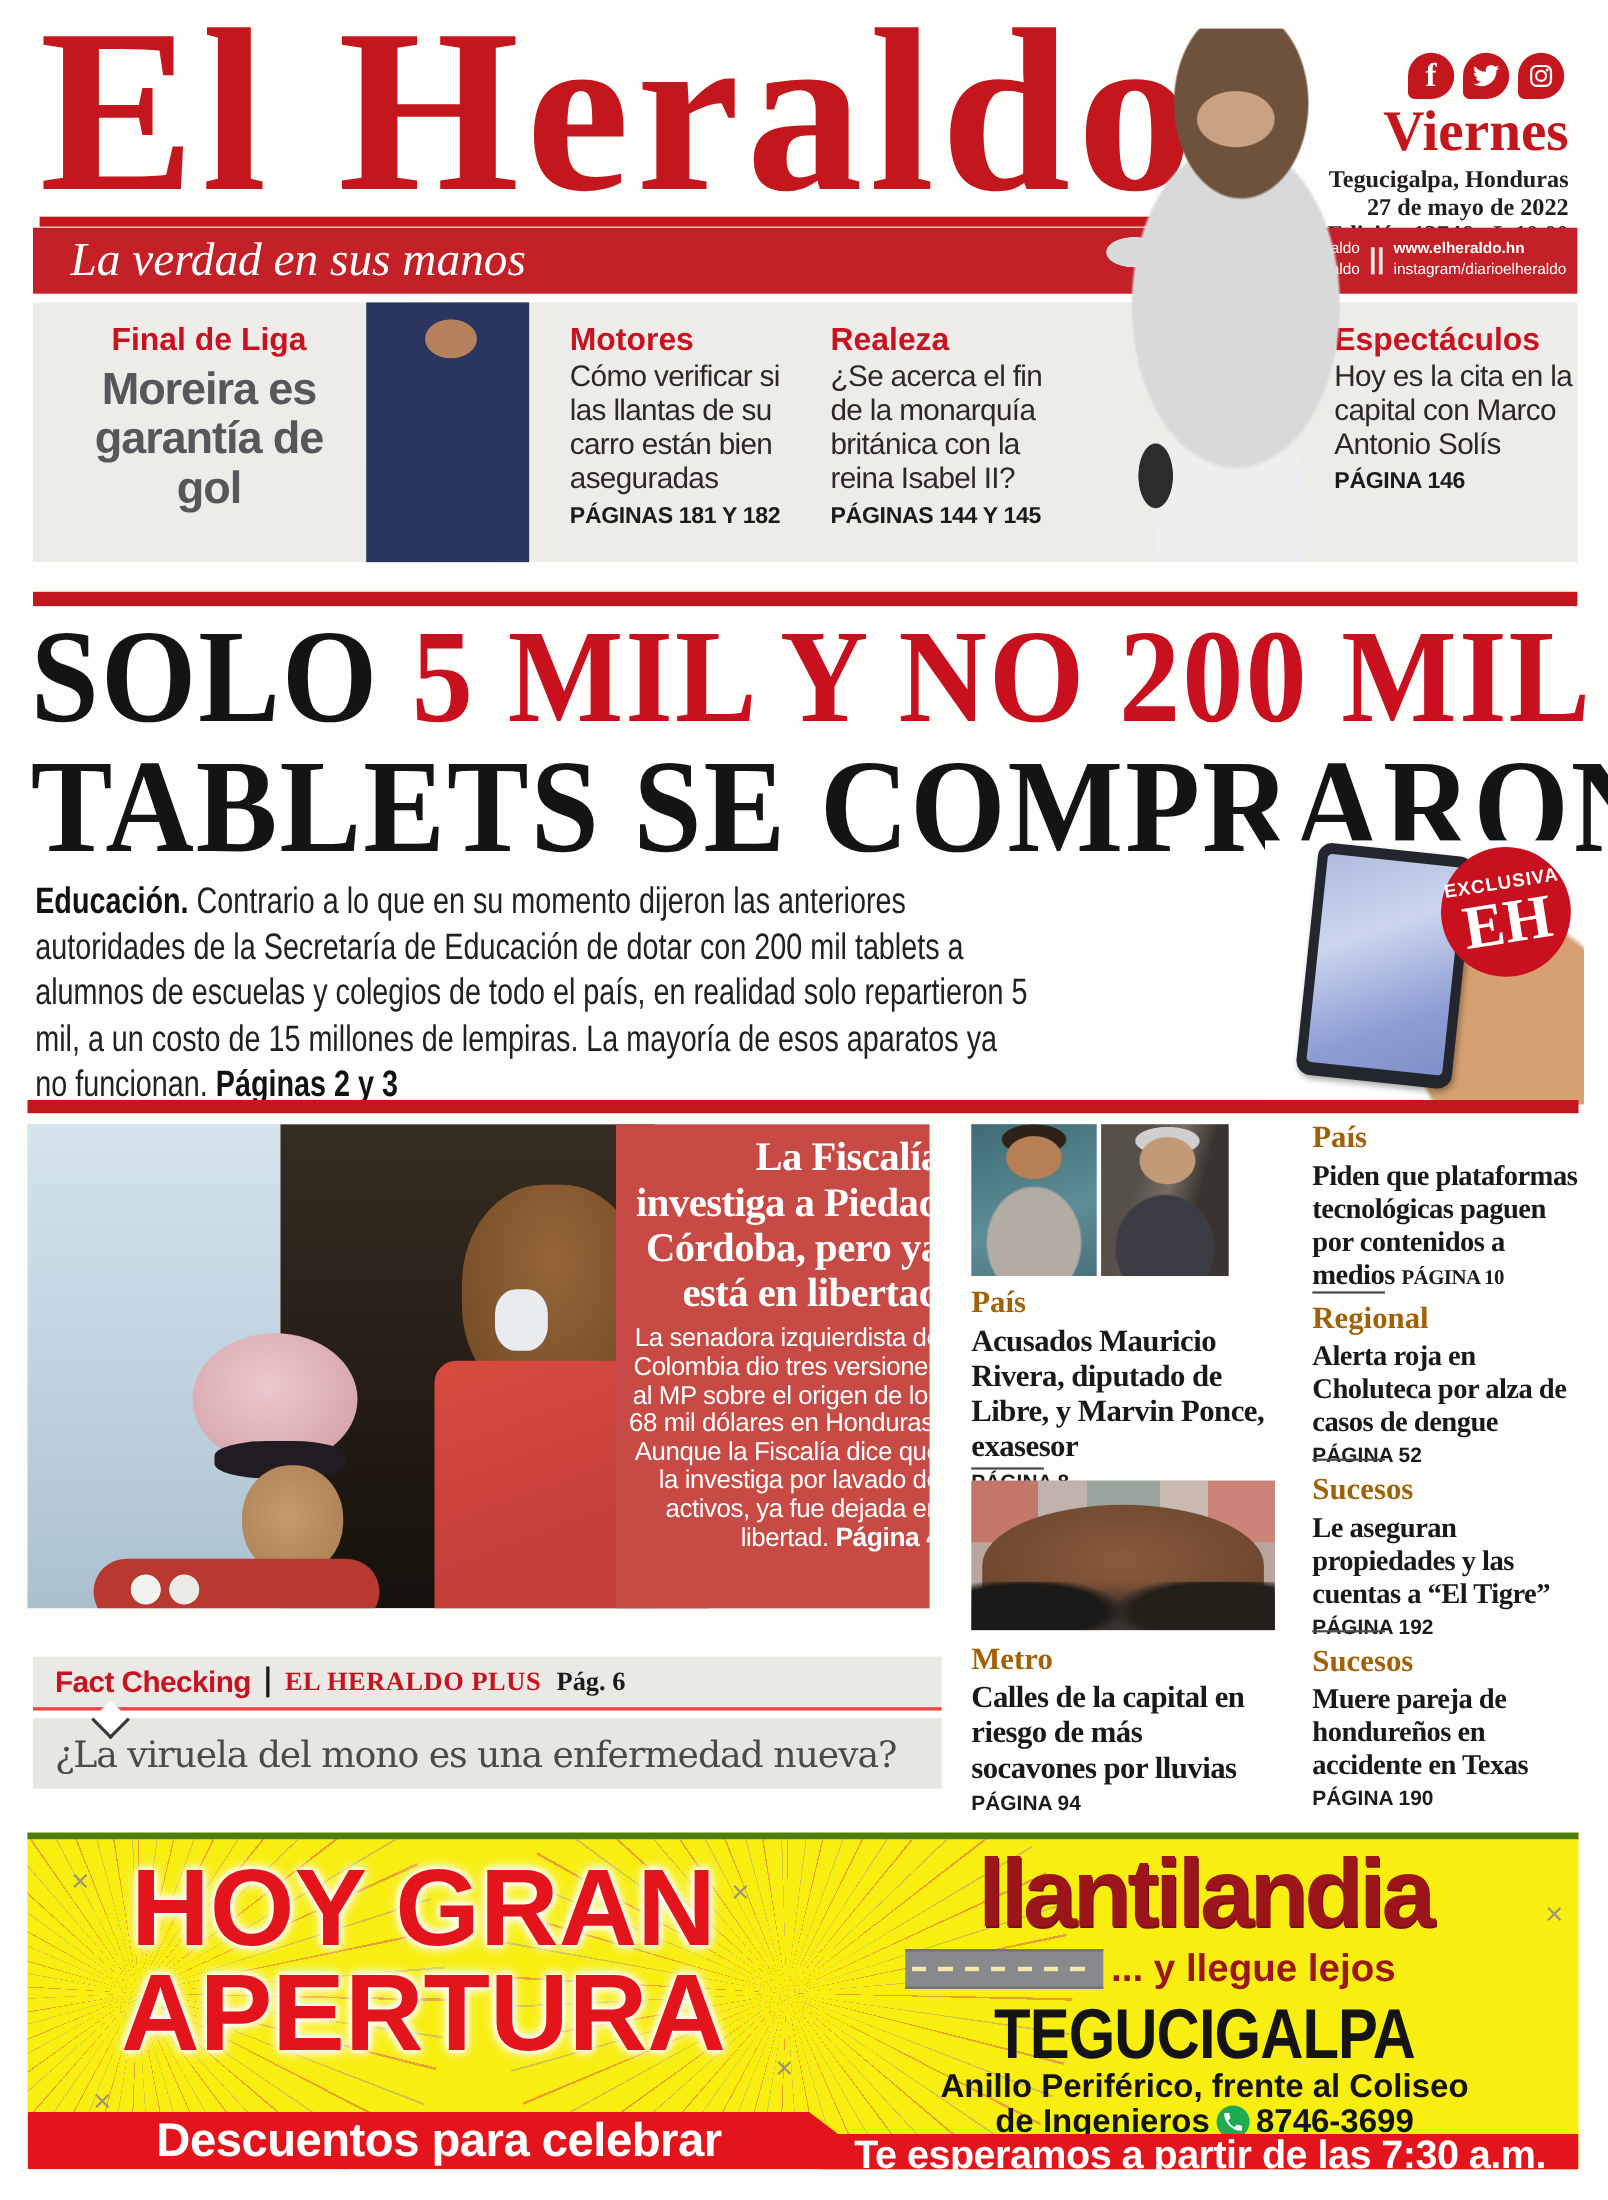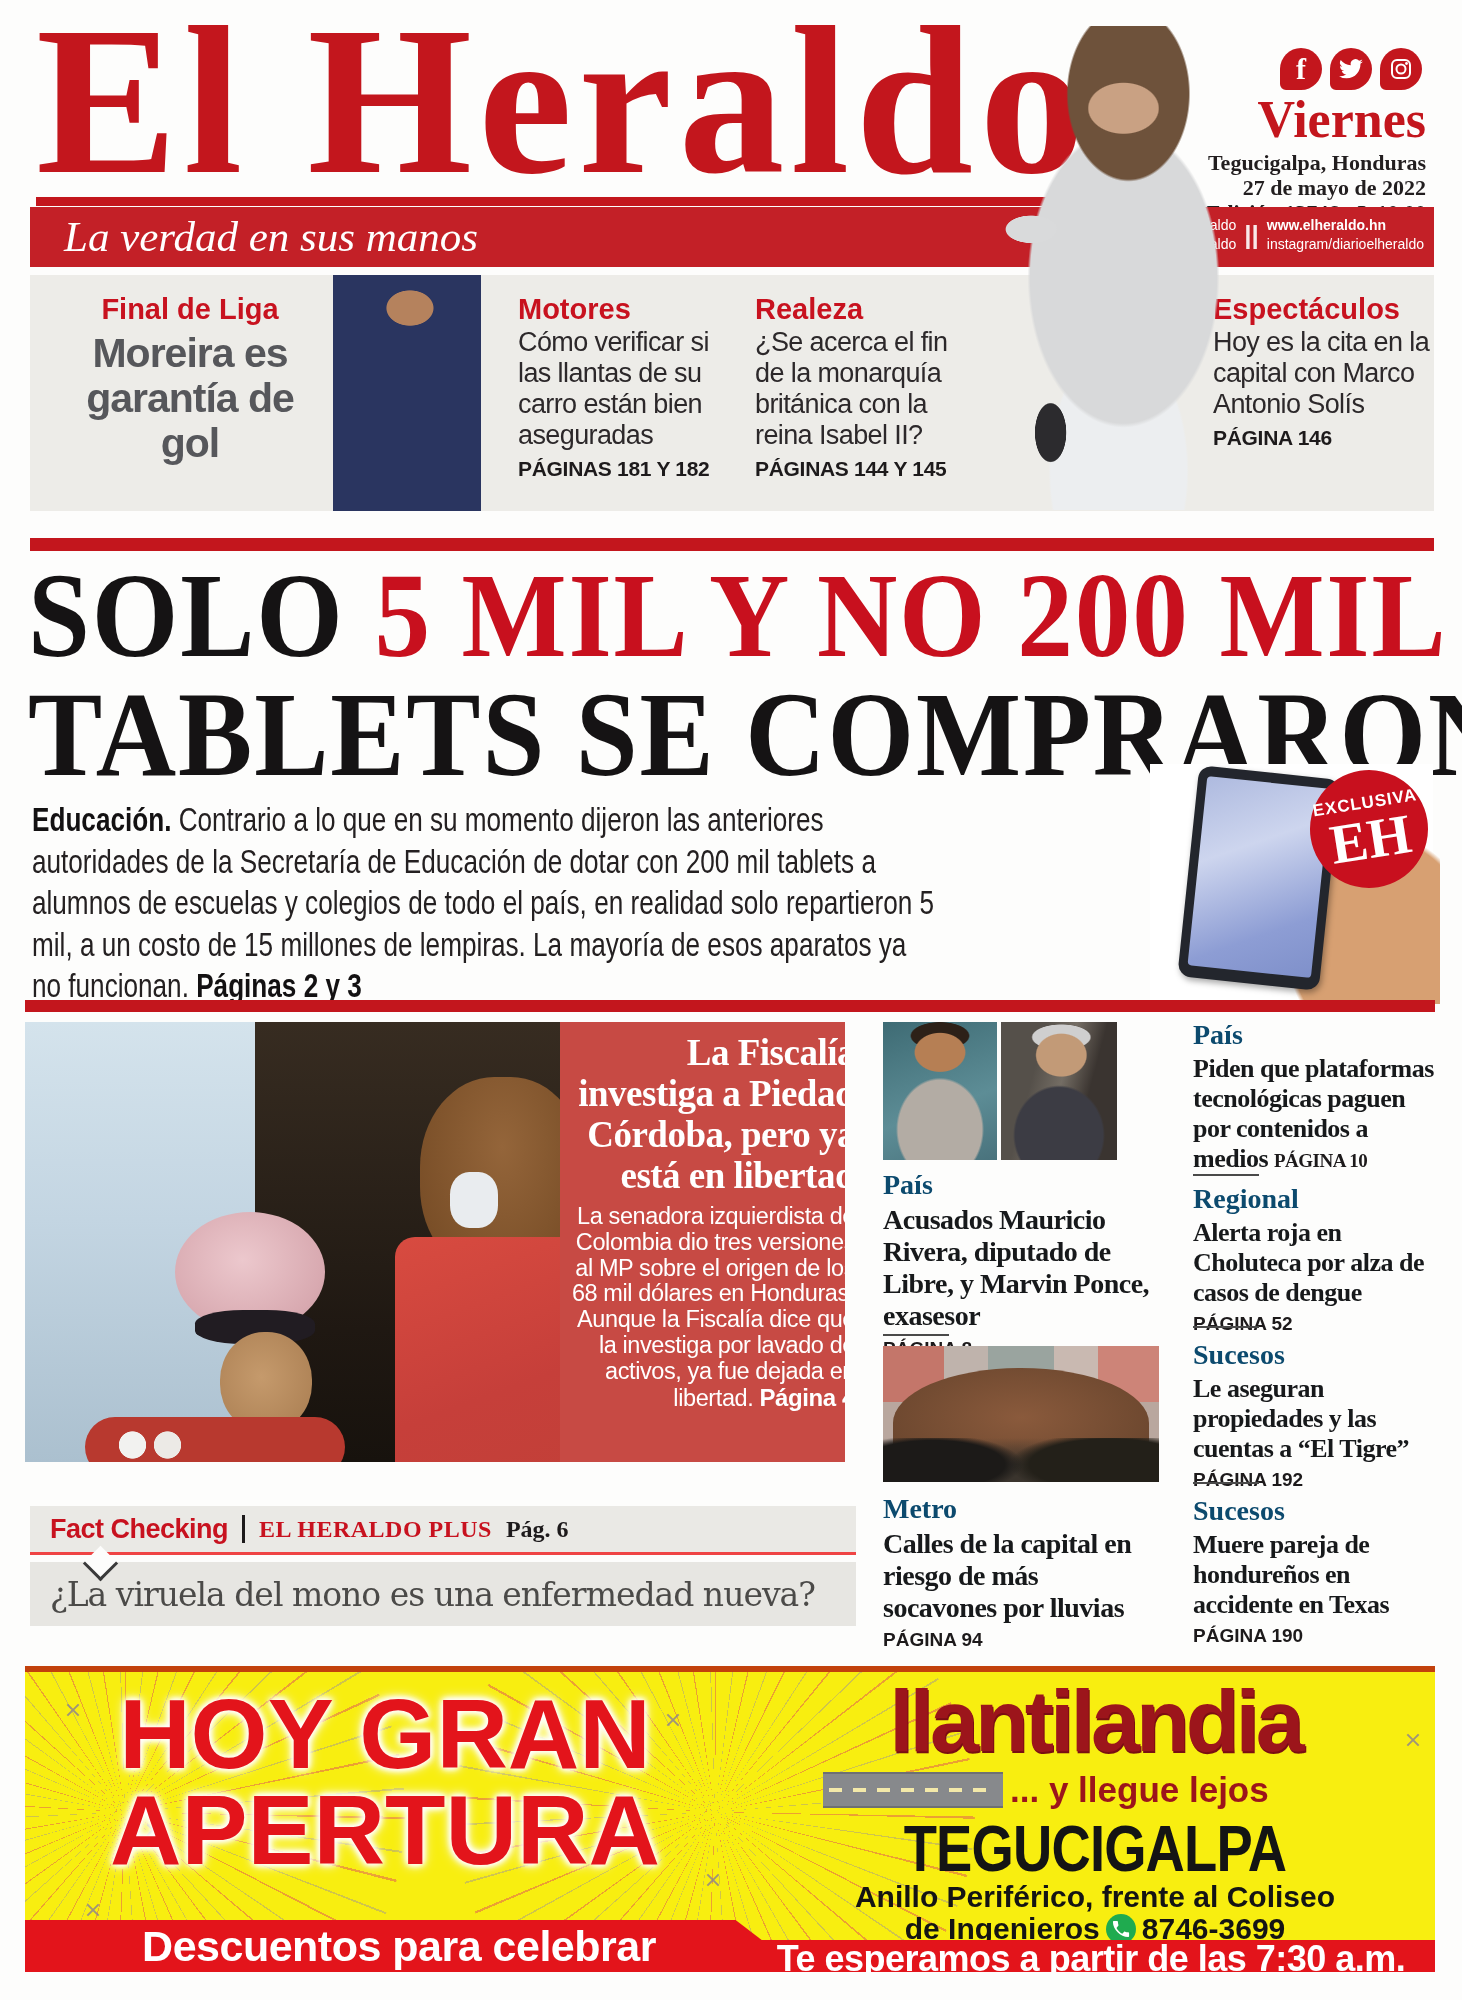--- a/index.html
+++ b/index.html
@@ -107,21 +107,21 @@
   #nurse-coat{left:370px;top:215px;width:250px;height:230px;border-radius:20px 60px 0 0;
      background:linear-gradient(160deg,#d84b40,#c63f3a 60%,#c24038);}
   #feature-box{left:535px;top:0;width:285px;height:440px;background:#c74a44;
      padding:10px 20px 0 10px;box-sizing:content-box;}
   #feature-headline{font-family:"Liberation Serif",serif;font-weight:bold;color:#fff;
      font-size:37px;line-height:41px;text-align:right;letter-spacing:-.5px;}
   #feature-body{margin-top:8px;color:#fff;font-size:23.5px;line-height:25.8px;text-align:right;letter-spacing:-.4px;}
   #feature-body b{font-size:24px;}
 
   
-  .col-kicker{color:#0c4a6e;font-family:"Liberation Serif",serif;font-weight:bold;font-size:28px;line-height:30px;}
+  .col-kicker{color:#a16207;font-family:"Liberation Serif",serif;font-weight:bold;font-size:28px;line-height:30px;}
   .col-headline{font-family:"Liberation Serif",serif;font-weight:bold;color:#17191b;letter-spacing:-.5px;}
   .mid-headline{font-size:28px;line-height:32px;}
   .right-headline{font-size:26px;line-height:30px;}
   .col-page{font-weight:bold;font-size:19px;color:#1d1a1b;}
   .divider{height:2px;background:#4a4a4a;width:66px;}
 
   #headshot1{left:883px;top:1022px;width:114px;height:138px;
      background:
        radial-gradient(ellipse 26px 20px at 50% 22%, #b67f54 95%, transparent),
        radial-gradient(ellipse 30px 14px at 50% 10%, #2d2118 95%, transparent),
@@ -154,21 +154,21 @@
   #fact-vert{width:3px;height:28px;background:#1d1a1b;}
   #fact-brand{color:#c8121f;font-family:"Liberation Serif",serif;font-weight:bold;font-size:24px;letter-spacing:.5px;}
   #fact-page{font-family:"Liberation Serif",serif;font-weight:bold;font-size:24px;color:#1d1a1b;}
   #fact-notch{left:88px;top:1551px;width:22px;height:22px;background:#fdfdfc;transform:rotate(45deg);
      border-right:3px solid #3a3a3a;border-bottom:3px solid #3a3a3a;z-index:2;}
   #fact-bubble{left:30px;top:1562px;width:826px;height:64px;background:#e7e6e2;
      display:flex;align-items:center;padding-left:20px;box-sizing:border-box;}
   #fact-question{font-family:"DejaVu Serif","Liberation Serif",serif;font-size:33px;color:#4b4a48;letter-spacing:-1px;}
 
   
-  #ad{left:25px;top:1666px;width:1410px;height:306px;background:#f8ee10;border-top:6px solid #c2410c;
+  #ad{left:25px;top:1666px;width:1410px;height:306px;background:#f8ee10;border-top:6px solid #4d7c0f;
       box-sizing:border-box;overflow:hidden;}
   .burst{position:absolute;border-radius:50%;opacity:.55;
       background:repeating-conic-gradient(rgba(219,60,96,.8) 0deg .5deg, transparent .5deg 7deg,
                  rgba(122,110,200,.6) 7deg 7.4deg, transparent 7.4deg 13deg);}
   #burst1{left:-180px;top:-140px;width:560px;height:560px;}
   #burst2{left:430px;top:-120px;width:520px;height:520px;}
   .spark{position:absolute;width:16px;height:16px;opacity:.8;}
   .spark::before,.spark::after{content:"";position:absolute;left:7px;top:0;width:2px;height:16px;background:#8a7f93;}
   .spark::before{transform:rotate(45deg);} .spark::after{transform:rotate(-45deg);}
   #ad-head{left:0;top:14px;width:720px;text-align:center;

